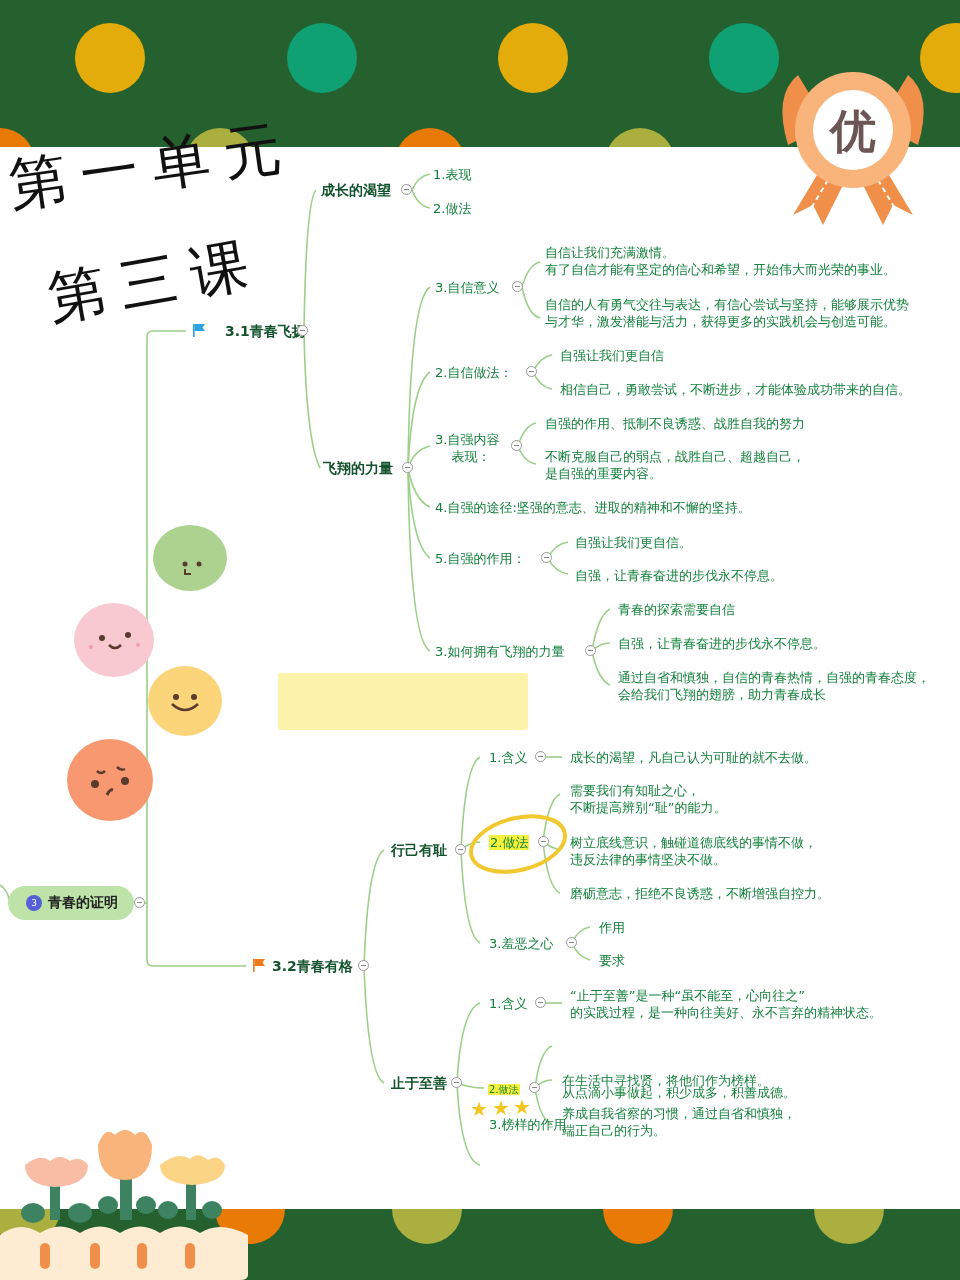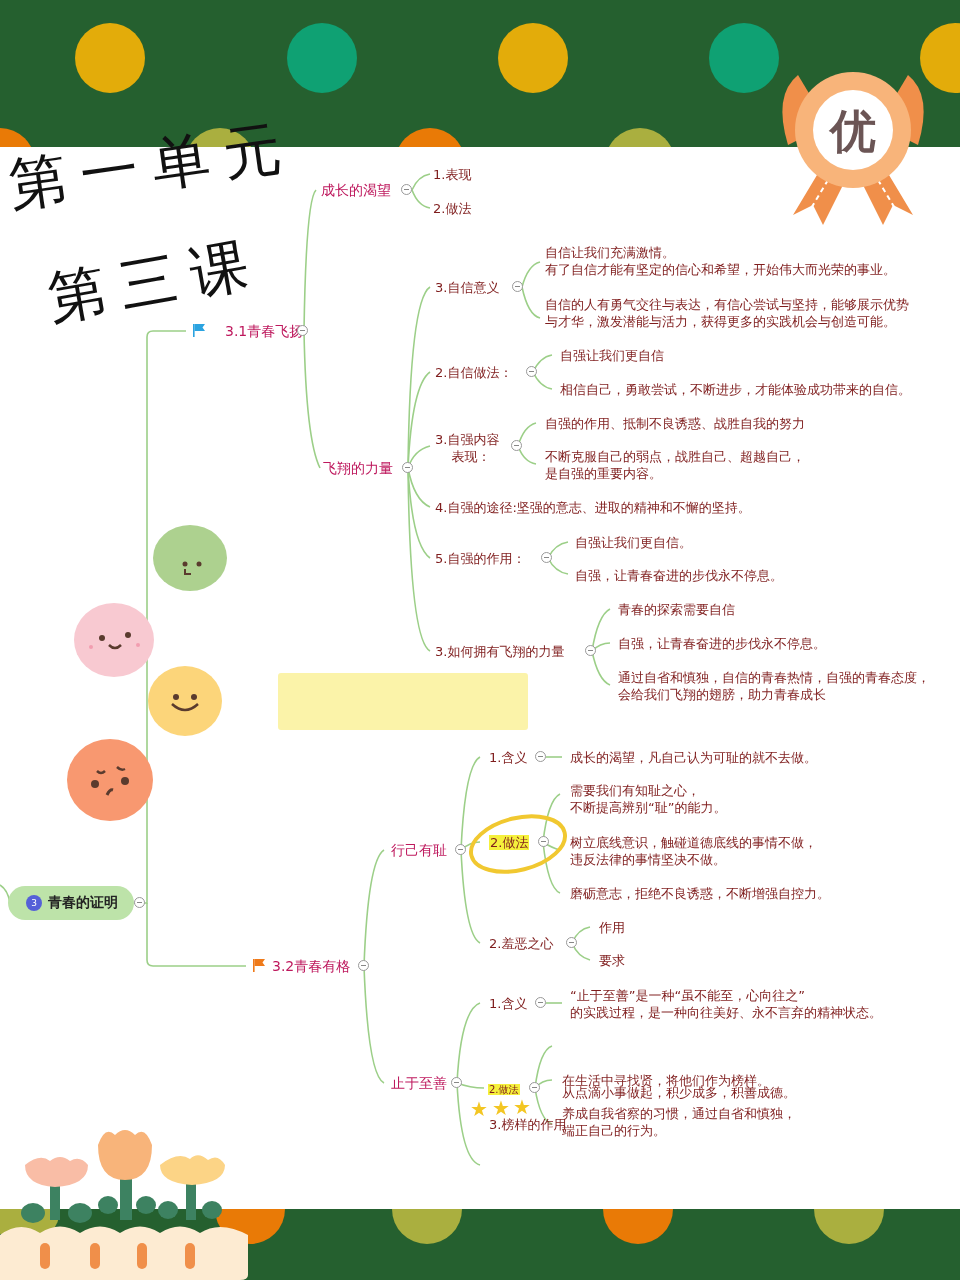--- a/index.html
+++ b/index.html
@@ -11,22 +11,22 @@
   .band.bottom { top: 1209px; height: 71px; }
   .dot { position: absolute; border-radius: 50%; width: 70px; height: 70px; }
 
   .sheet { position: absolute; left: 0; top: 147px; width: 960px; height: 1062px; background: #ffffff; }
 
   .hand-title { position: absolute; font-family: "DejaVu Sans", sans-serif; font-weight: 300; color: #111;
     letter-spacing: 14px; transform-origin: left top; }
 
   svg.lines { position: absolute; left: 0; top: 0; width: 960px; height: 1280px; }
 
-  .node { position: absolute; white-space: nowrap; font-size: 13px; color: #7f1d1d; line-height: 17px; }
-  .node.bold { font-weight: normal; font-size: 14px; color: #be185d; }
+  .node { position: absolute; white-space: nowrap; font-size: 13px; color: #15803d; line-height: 17px; }
+  .node.bold { font-weight: bold; font-size: 14px; color: #14532d; }
   .node.multi { white-space: pre; }
   .hl { background: #f5f03c; padding: 0 1px; }
 
   .toggle { position: absolute; width: 11px; height: 11px; border: 1px solid #999; border-radius: 50%; background: #fff; }
   .toggle::after { content: ""; position: absolute; left: 2px; right: 2px; top: 4px; height: 1px; background: #888; }
 
   .root { position: absolute; left: 8px; top: 886px; width: 126px; height: 34px; background: #bde3a9; border-radius: 17px;
     display: flex; align-items: center; padding-left: 18px; gap: 6px; }
   .root .num { width: 16px; height: 16px; border-radius: 50%; background: #5560d8; color: #fff; font-size: 9px;
     display: flex; align-items: center; justify-content: center; }
@@ -236,21 +236,21 @@
     <ellipse cx="52" cy="36" rx="48" ry="26" transform="rotate(-14 52 36)" fill="none" stroke="#f1c830" stroke-width="4"></ellipse>
   </svg>
 <div class="node" style="left:489px;top:834px"><span class="hl">2.做法</span></div>
 <div class="toggle" style="left:538px;top:836px"></div>
 <div class="node multi" style="left:570px;top:782px">需要我们有知耻之心，
 不断提高辨别“耻”的能力。</div>
 <div class="node multi" style="left:570px;top:834px">树立底线意识，触碰道德底线的事情不做，
 违反法律的事情坚决不做。</div>
 <div class="node" style="left:570px;top:885px">磨砺意志，拒绝不良诱惑，不断增强自控力。</div>
 
-<div class="node" style="left:489px;top:935px">2.羞恶之心</div>
+<div class="node" style="left:489px;top:935px">3.羞恶之心</div>
 <div class="toggle" style="left:566px;top:937px"></div>
 <div class="node" style="left:599px;top:919px">作用</div>
 <div class="node" style="left:599px;top:952px">要求</div>
 
 <div class="node bold" style="left:391px;top:1075px">止于至善</div>
 <div class="toggle" style="left:451px;top:1077px"></div>
 
 <div class="node" style="left:489px;top:995px">1.含义</div>
 <div class="toggle" style="left:535px;top:997px"></div>
 <div class="node multi" style="left:570px;top:987px">“止于至善”是一种“虽不能至，心向往之”

